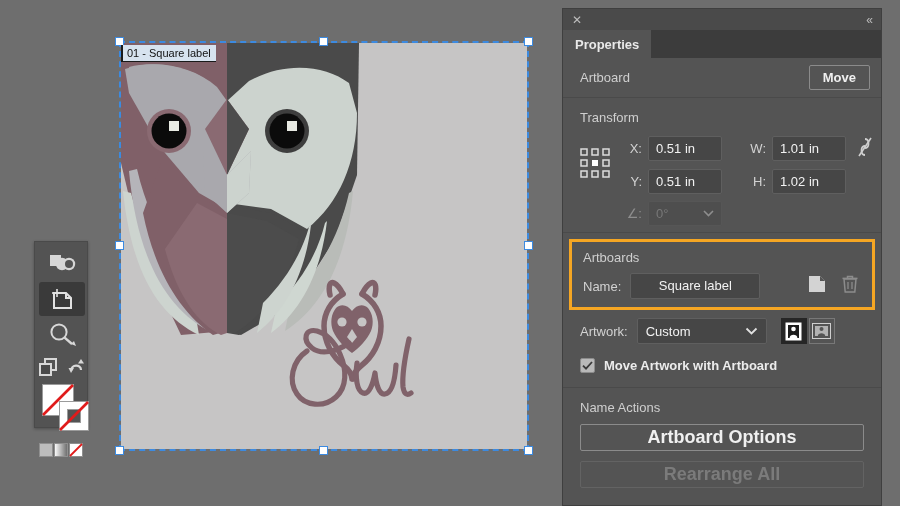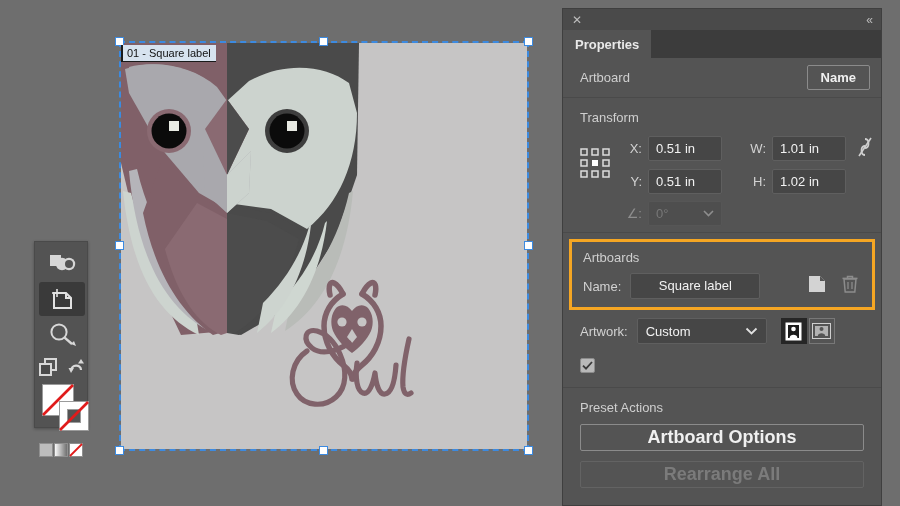--- a/index.html
+++ b/index.html
@@ -357,21 +357,21 @@
 
     <div id="tabstrip">
       <div class="tab">
         <span>Properties</span>
       </div>
       <div class="tab-filler"></div>
     </div>
 
     <div class="row-artboard">
       <span class="lbl">Artboard</span>
-      <button class="btn-exit">Name</button>
+      <button class="btn-exit">Move</button>
     </div>
 
     <div class="sep"></div>
 
     <div id="transform">
       <div class="section-title">Transform</div>
 
       <div class="tf-grid">
         <div class="anchor">
           <svg width="30" height="30" viewBox="0 0 30 30">
@@ -478,23 +478,24 @@
         </div>
       </div>
     </div>
 
     <div class="chk-line">
       <span class="chk">
         <svg width="11" height="9" viewBox="0 0 11 9">
           <path d="M1 4.6 L4 7.6 L10 1" fill="none" stroke="#3a3a3a" stroke-width="1.8"></path>
         </svg>
       </span>
+      <span class="chk-lbl">Move Artwork with Artboard</span>
     </div>
 
     <div class="sep"></div>
 
-    <div class="qa-title">Preset Actions</div>
+    <div class="qa-title">Name Actions</div>
 
     <div class="wide-btn">Artboard Options</div>
     <div class="wide-btn dis">Rearrange All</div>
 
   </div>
 </div>
 
 </body></html>

